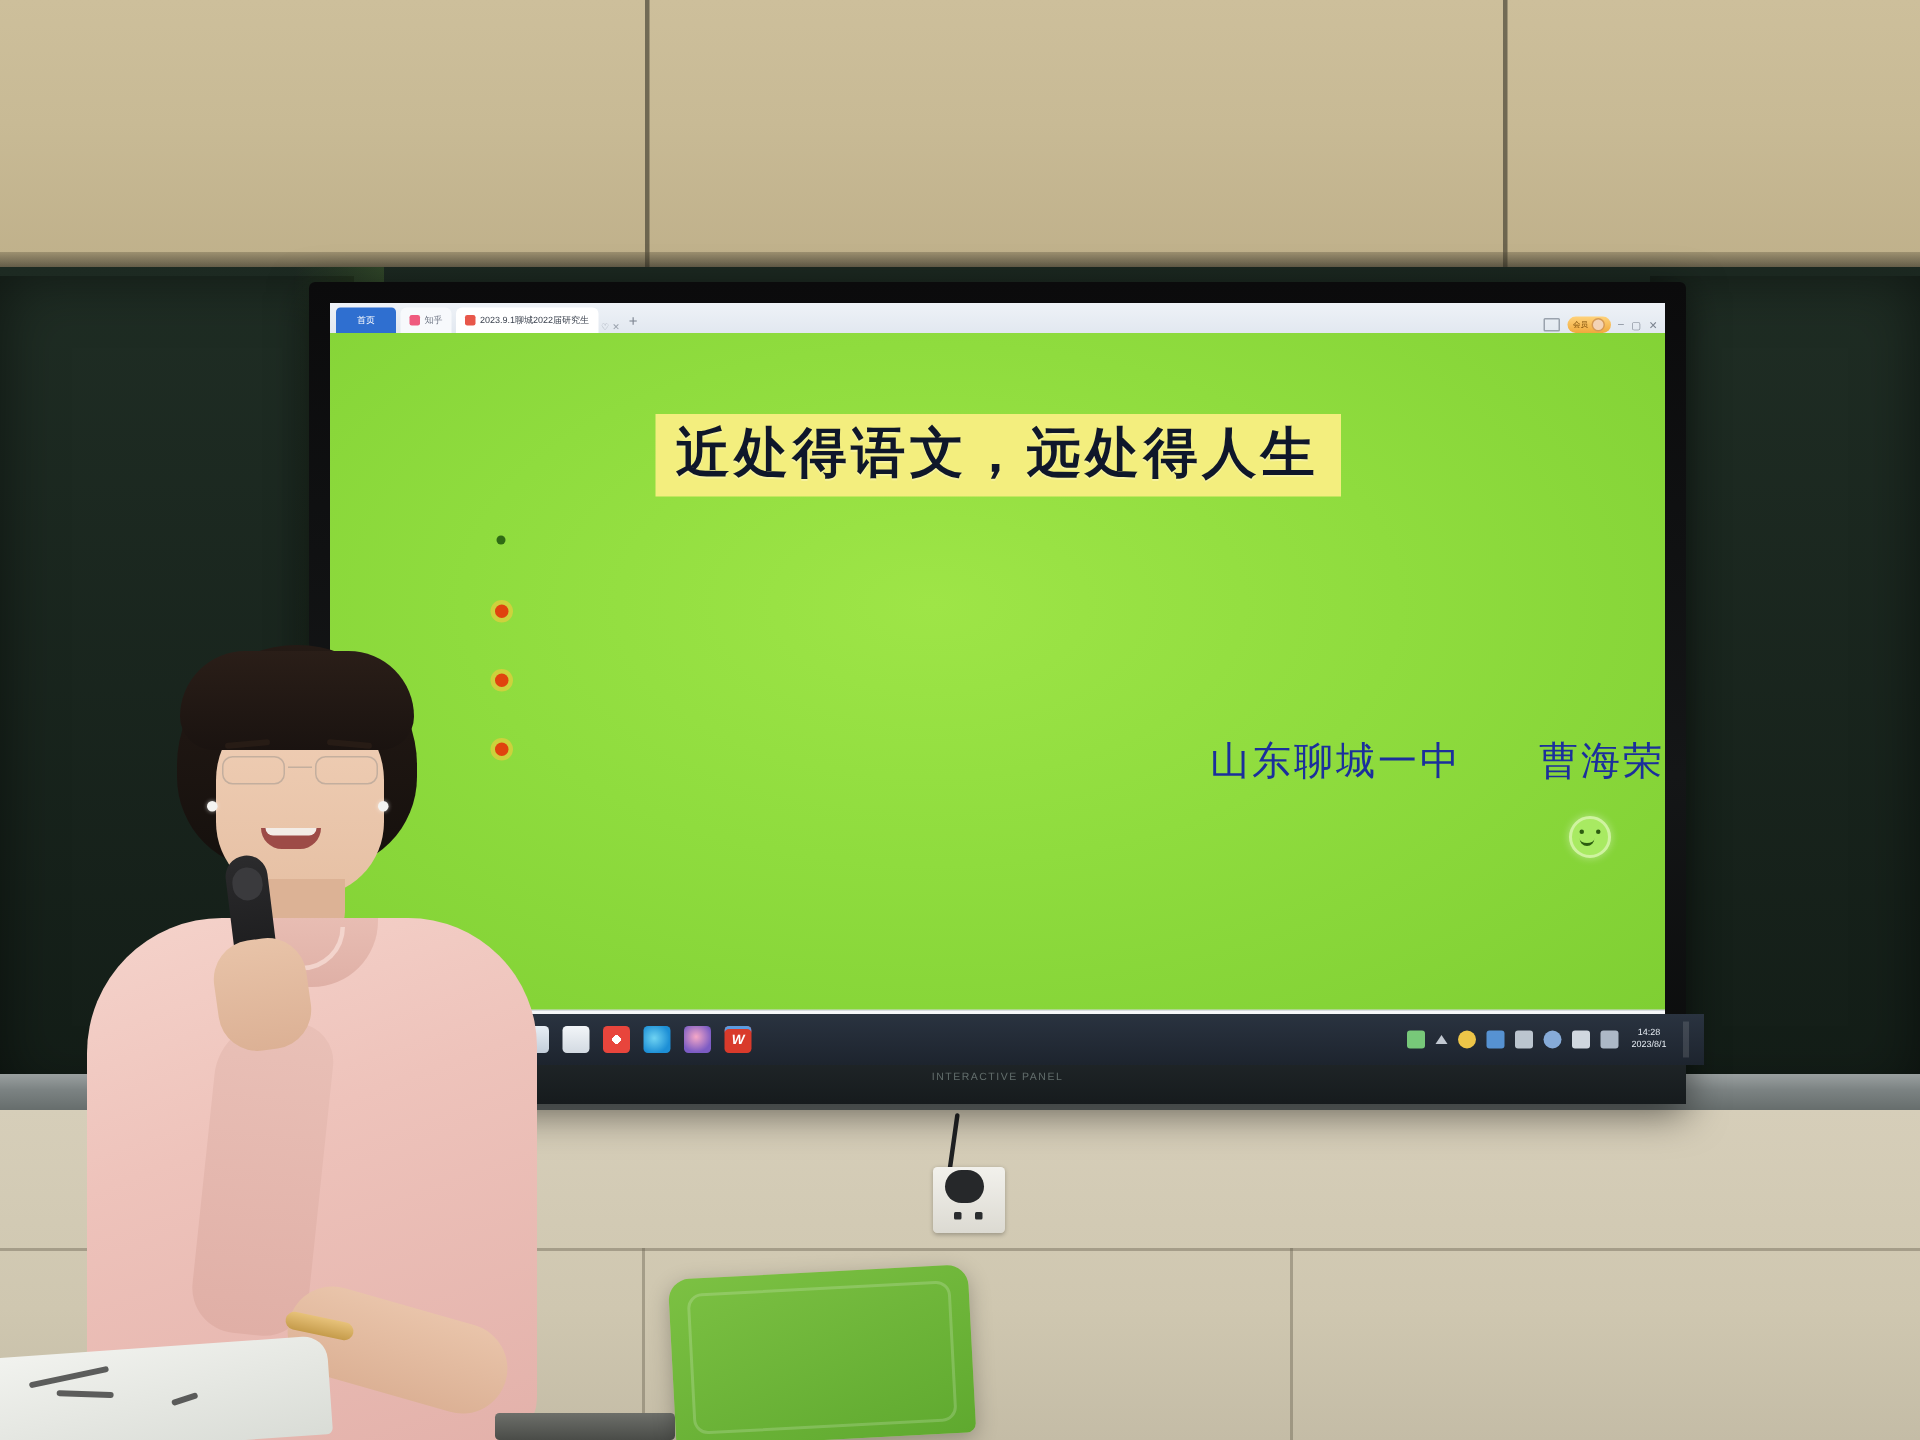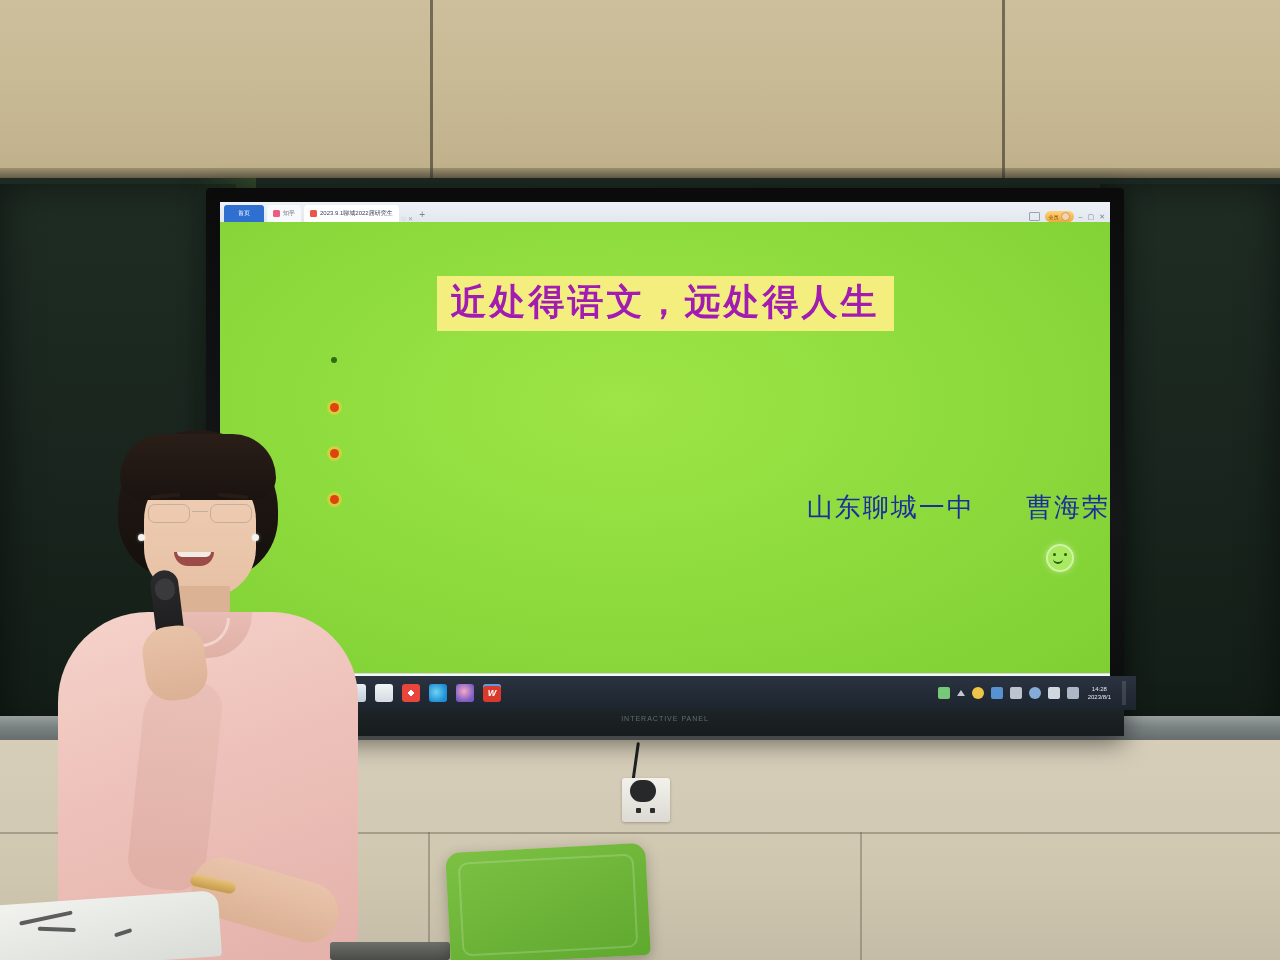--- a/index.html
+++ b/index.html
@@ -101,21 +101,21 @@
 
   
   .slide{
     position:absolute;left:0;top:20px;width:100%;bottom:26px;
     background:radial-gradient(ellipse at 45% 40%,#9ee547 0%,#8fdc3e 45%,#7fcf33 100%);
     overflow:hidden;
   }
   .slide-title-wrap{position:absolute;left:0;right:0;top:54px;text-align:center;}
   .slide-title{
     display:inline-block;background:#f3ee7e;
-    color:#a21caf;font-size:36px;font-weight:bold;letter-spacing:3px;
+    color:#0f172a;font-size:36px;font-weight:bold;letter-spacing:3px;
     padding:2px 14px 4px;
     font-family:"DejaVu Sans", sans-serif;
     text-shadow:0 1px 0 rgba(255,255,255,.25);
   }
   .bullets{position:absolute;left:110px;top:135px;}
   .bullet{
     width:9px;height:9px;border-radius:50%;background:#e0430e;
     box-shadow:0 0 0 3px rgba(255,200,60,.55);
     margin-bottom:37px;
   }

